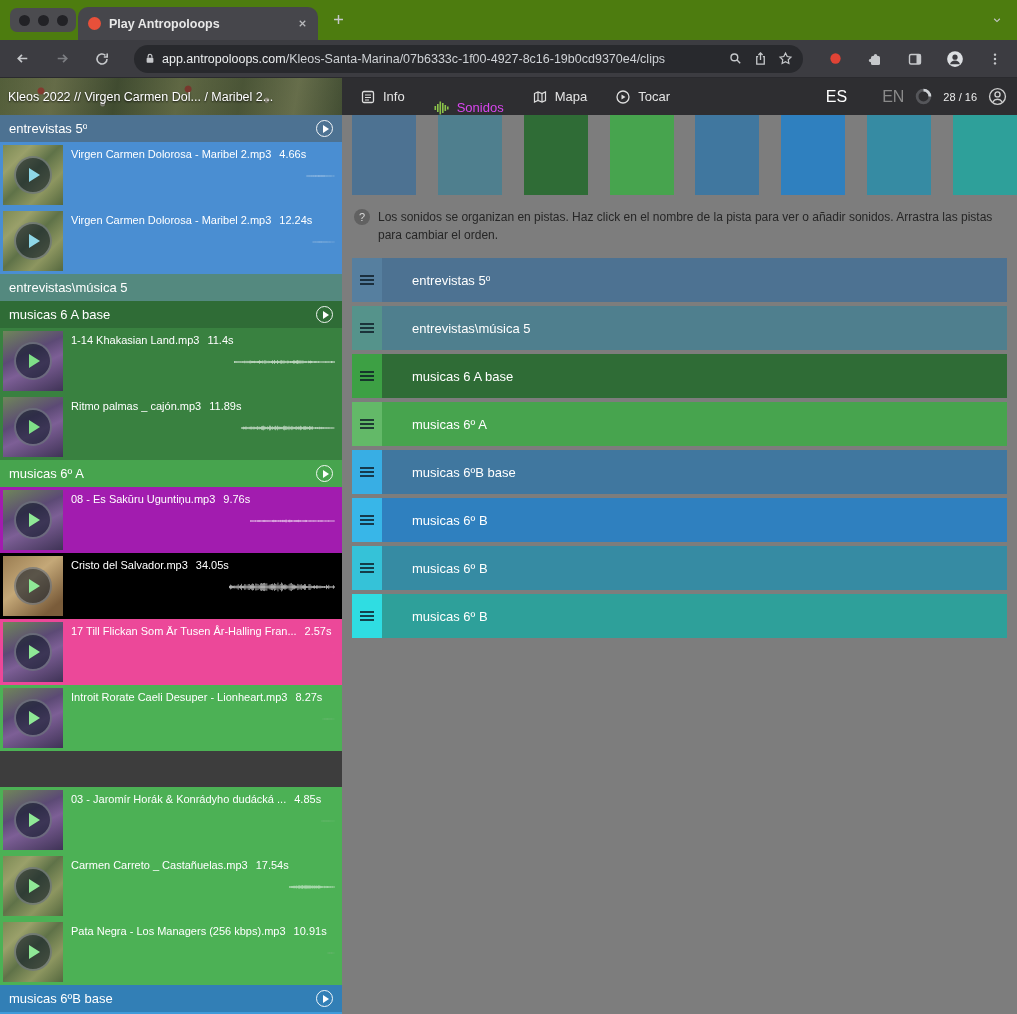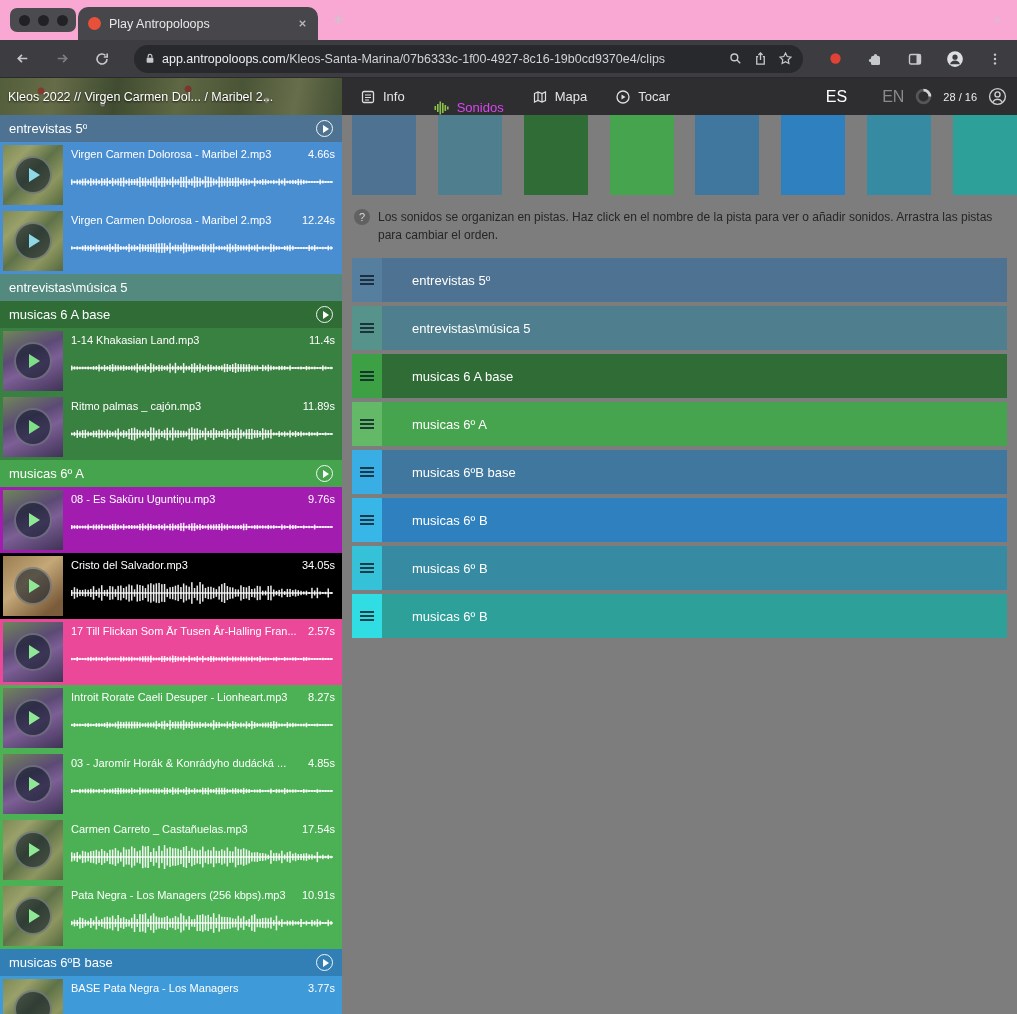--- a/index.html
+++ b/index.html
@@ -1,21 +1,21 @@
 <!DOCTYPE html>
 <html><head>
 <meta charset="utf-8">
 <style>
   * { margin:0; padding:0; box-sizing:border-box; }
   html,body { width:1017px; height:1014px; overflow:hidden; }
   body { font-family:"Liberation Sans", sans-serif; background:#7d7d7d; }
   svg { display:block; }
 
   
-  .tabstrip { height:40px; background:#f9a8d4; position:relative; }
+  .tabstrip { height:40px; background:#4d7c0f; position:relative;font-weight:bold; }
   .traffic { position:absolute; left:10px; top:8px; width:66px; height:24px; background:#4b4b4f; border-radius:7px;
              display:flex; align-items:center; justify-content:center; gap:8px; }
   .traffic i { width:11px; height:11px; border-radius:50%; background:#222226; display:block; }
   .tab { position:absolute; left:78px; top:7px; width:240px; height:33px; background:#46464b;
          border-radius:10px 10px 0 0; display:flex; align-items:center; padding:0 10px; gap:8px;
          color:#e8e8e8; font-size:12.5px; }
   .favicon { width:13px; height:13px; border-radius:50%; background:#e8503a; flex:none; }
   .tab-title { flex:1; white-space:nowrap; overflow:hidden; text-overflow:ellipsis; }
   .newtab { position:absolute; left:332px; top:13px; }
   .tabsearch { position:absolute; right:14px; top:15px; }
@@ -61,21 +61,21 @@
   .sb-note { height:22px; display:flex; align-items:center; padding:0 9px; font-size:11px; white-space:nowrap; overflow:hidden; }
   .clip { height:66px; display:flex; padding:3px; cursor:pointer; }
   .thumb { width:60px; height:60px; flex:none; position:relative; overflow:hidden; }
   .thumb-crowd   { background:linear-gradient(135deg,#7c8a55 0%,#9aa06a 24%,#5f7248 48%,#8d9660 72%,#55683f 100%); }
   .thumb-figure  { background:linear-gradient(155deg,#6f865a 0%,#5c4a75 38%,#7d5f96 58%,#3f3356 100%); }
   .thumb-painting{ background:linear-gradient(140deg,#9a7d52 0%,#c4a878 42%,#7a5c3a 85%); }
   .overlay { position:absolute; inset:0; margin:auto; width:38px; height:38px; border-radius:50%;
              background:rgba(14,24,40,.58); border:2px solid rgba(255,255,255,.28);
              display:flex; align-items:center; justify-content:center; cursor:pointer; }
   .tri { width:0; height:0; border-left:11px solid #9fe0a8; border-top:7px solid transparent; border-bottom:7px solid transparent; margin-left:3px; }
-  .clip-body { flex:1; display:flex; flex-direction:column; padding:3px 4px 2px 8px; min-width:0; }
+  .clip-body { flex:1; display:flex; padding:3px 4px 2px 8px; min-width:0; }
   .clip-top { display:flex; justify-content:space-between; gap:8px; color:#fff; font-size:11px; }
   .clip-name { white-space:nowrap; overflow:hidden; text-overflow:ellipsis; }
   .clip-dur { flex:none; }
   .clip-wave { flex:1; display:flex; align-items:center; overflow:hidden; }
 
   
   .swatches { height:80px; display:flex; justify-content:space-between; padding-left:10px; flex:none; }
   .swatch { width:64px; height:80px; cursor:pointer; }
   .help { display:flex; gap:8px; margin:13px 12px 14px; align-items:flex-start; max-width:648px; }
   .q-icon { width:16px; height:16px; border-radius:50%; background:#616161; color:#d9d9d9; font-size:11px;
@@ -1212,21 +1212,21 @@
                   <rect x="245.6" y="10.5" width="1.5" height="3.0" fill="rgba(255,255,255,0.92)"></rect>
                   <rect x="248.4" y="11.0" width="1.5" height="2.0" fill="rgba(255,255,255,0.92)"></rect>
                   <rect x="251.1" y="11.0" width="1.5" height="2.0" fill="rgba(255,255,255,0.92)"></rect>
                   <rect x="253.8" y="10.9" width="1.5" height="2.3" fill="rgba(255,255,255,0.92)"></rect>
                   <rect x="256.5" y="11.0" width="1.5" height="2.0" fill="rgba(255,255,255,0.92)"></rect>
                   <rect x="259.3" y="11.0" width="1.5" height="2.0" fill="rgba(255,255,255,0.92)"></rect>
                 </svg>
               </div>
     </div>
   </div>
-          <div class="clip" style="background: rgb(76, 177, 85);">
+          <div class="clip" style="background: rgb(76, 177, 85); margin-top: 36px;">
     <div class="thumb thumb-figure">
       <div class="overlay">
                 <span class="tri" style="border-left-color: rgb(143, 232, 150);"></span>
               </div>
     </div>
     <div class="clip-body">
       <div class="clip-top">
         <span class="clip-name">03 - Jaromír Horák &amp; Konrádyho dudácká ...</span>
         <span class="clip-dur">4.85s</span>
       </div>

